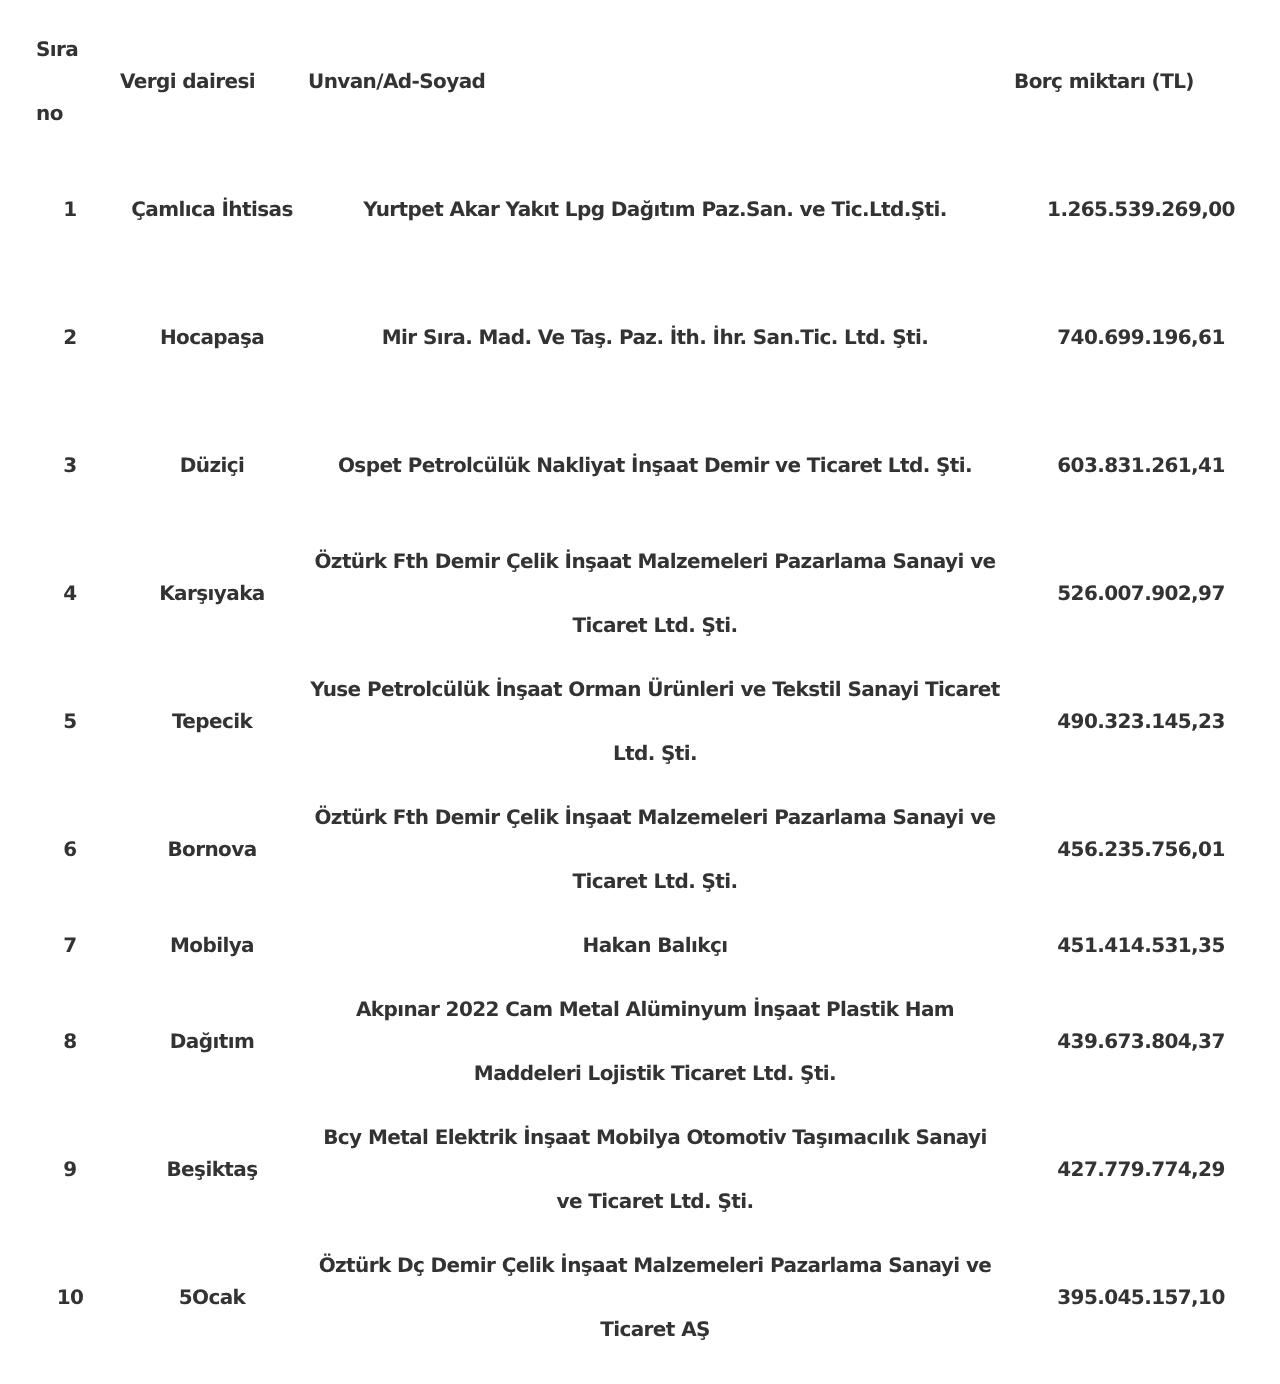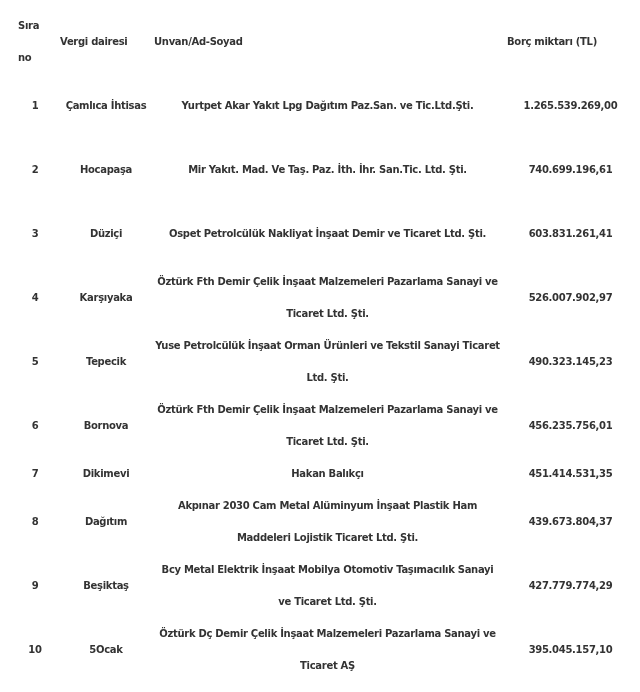--- a/index.html
+++ b/index.html
@@ -35,21 +35,21 @@
   <tbody>
     <tr class="row">
       <td class="c1">1</td>
       <td class="c2">Çamlıca İhtisas</td>
       <td class="c3">Yurtpet Akar Yakıt Lpg Dağıtım Paz.San. ve Tic.Ltd.Şti.</td>
       <td class="c4">1.265.539.269,00</td>
     </tr>
     <tr class="row">
       <td class="c1">2</td>
       <td class="c2">Hocapaşa</td>
-      <td class="c3">Mir Yakıt. Mad. Ve Taş. Paz. İth. İhr. San.Tic. Ltd. Şti.</td>
+      <td class="c3">Mir Sıra. Mad. Ve Taş. Paz. İth. İhr. San.Tic. Ltd. Şti.</td>
       <td class="c4">740.699.196,61</td>
     </tr>
     <tr class="row">
       <td class="c1">3</td>
       <td class="c2">Düziçi</td>
       <td class="c3">Ospet Petrolcülük Nakliyat İnşaat Demir ve Ticaret Ltd. Şti.</td>
       <td class="c4">603.831.261,41</td>
     </tr>
     <tr class="row">
       <td class="c1">4</td>
@@ -64,28 +64,28 @@
       <td class="c4">490.323.145,23</td>
     </tr>
     <tr class="row">
       <td class="c1">6</td>
       <td class="c2">Bornova</td>
       <td class="c3">Öztürk Fth Demir Çelik İnşaat Malzemeleri Pazarlama Sanayi ve Ticaret Ltd. Şti.</td>
       <td class="c4">456.235.756,01</td>
     </tr>
     <tr class="row single">
       <td class="c1">7</td>
-      <td class="c2">Dikimevi</td>
+      <td class="c2">Mobilya</td>
       <td class="c3">Hakan Balıkçı</td>
       <td class="c4">451.414.531,35</td>
     </tr>
     <tr class="row">
       <td class="c1">8</td>
       <td class="c2">Dağıtım</td>
-      <td class="c3">Akpınar 2030 Cam Metal Alüminyum İnşaat Plastik Ham Maddeleri Lojistik Ticaret Ltd. Şti.</td>
+      <td class="c3">Akpınar 2022 Cam Metal Alüminyum İnşaat Plastik Ham Maddeleri Lojistik Ticaret Ltd. Şti.</td>
       <td class="c4">439.673.804,37</td>
     </tr>
     <tr class="row">
       <td class="c1">9</td>
       <td class="c2">Beşiktaş</td>
       <td class="c3">Bcy Metal Elektrik İnşaat Mobilya Otomotiv Taşımacılık Sanayi ve Ticaret Ltd. Şti.</td>
       <td class="c4">427.779.774,29</td>
     </tr>
     <tr class="row">
       <td class="c1">10</td>

